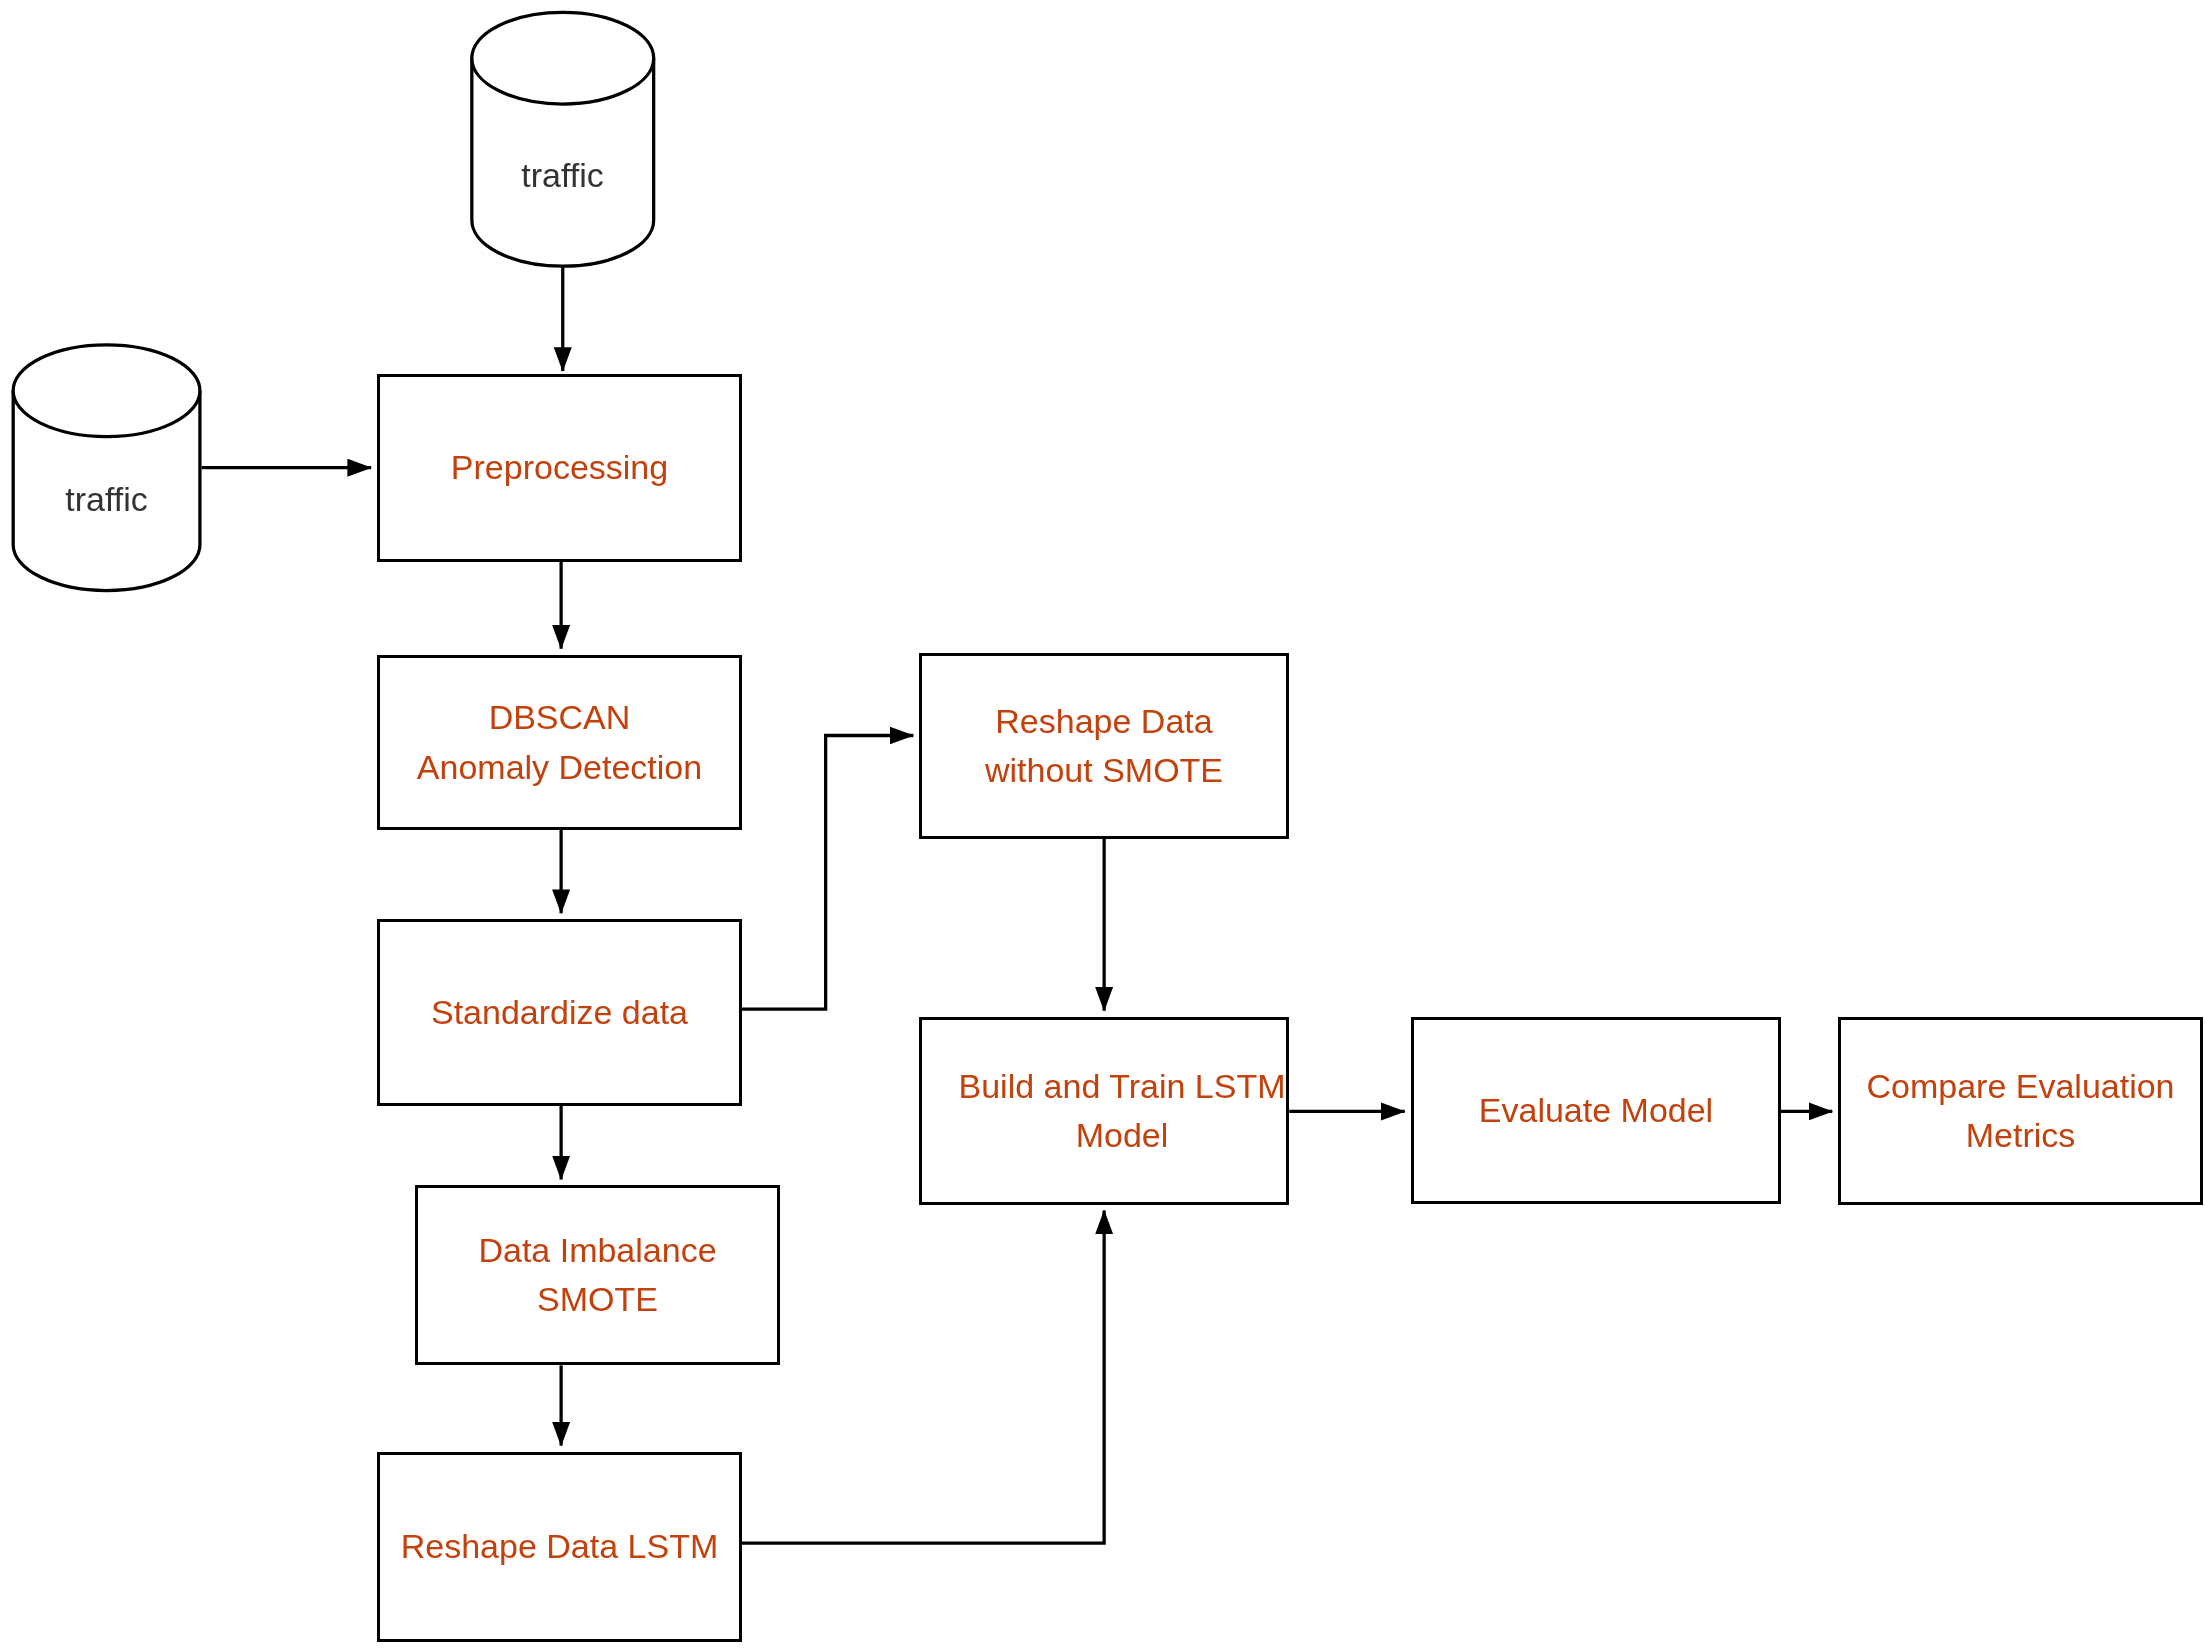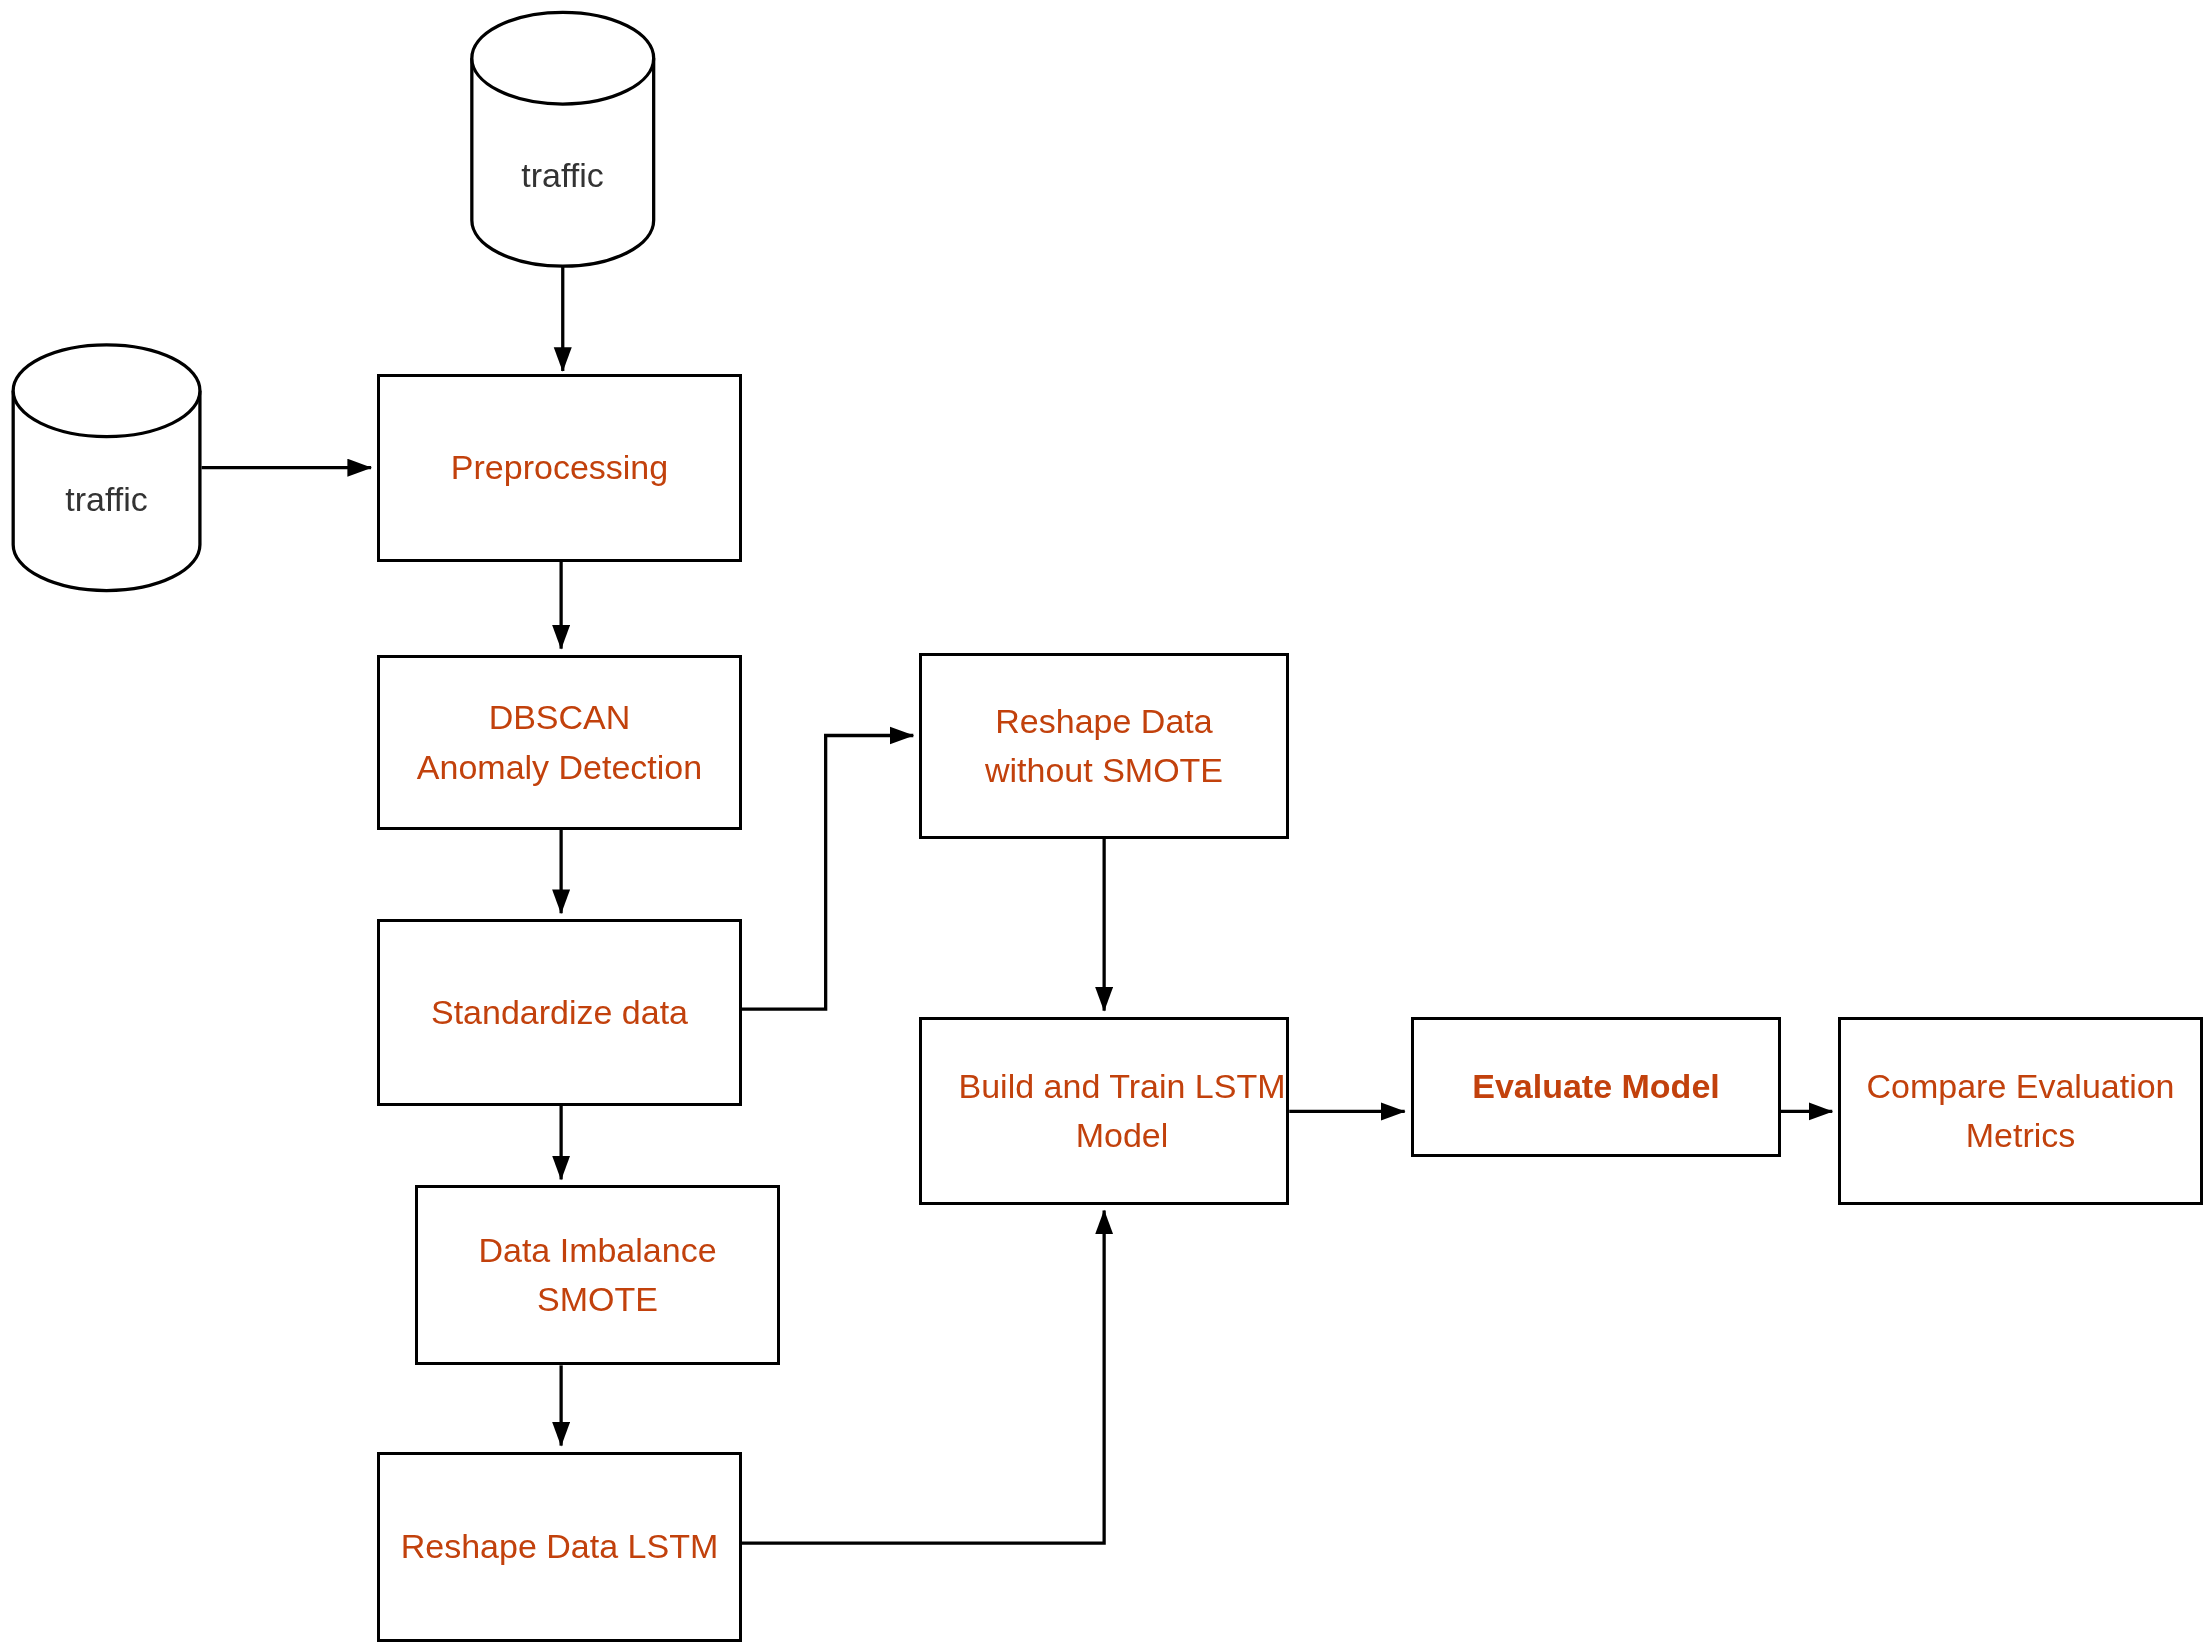--- a/index.html
+++ b/index.html
@@ -46,21 +46,21 @@
     line-height: 1.45;
   }
   
   .n-preprocessing { left: 377px; top: 374px;  width: 365px; height: 188px; }
   .n-dbscan        { left: 377px; top: 655px;  width: 365px; height: 175px; }
   .n-standardize   { left: 377px; top: 919px; width: 365px; height: 187px; align-items: center; }
   .n-smote         { left: 377px; top: 1185px; width: 365px; height: 180px; margin-left: 38px; }
   .n-reshape-lstm  { left: 377px; top: 1452px; width: 365px; height: 190px; justify-content: center; }
   .n-reshape-wo    { left: 919px; top: 653px;  width: 370px; height: 186px; }
   .n-build         { left: 919px; top: 1017px; width: 370px; height: 188px; padding-left: 36px; }
-  .n-evaluate      { left: 1411px; top: 1017px; width: 370px; height: 140px; font-weight: bold; }
+  .n-evaluate      { left: 1411px; top: 1017px; width: 370px; height: 187px; }
   .n-compare       { left: 1838px; top: 1017px; width: 365px; height: 188px; }
   .l-dataset { left: 470px; top: 147px; width: 185px; height: 57px; }
   .l-traffic { left: 11.5px;  top: 471px; width: 190px; height: 57px; }
 </style>
 </head>
 <body>
 
 <div class="canvas">
 
   <svg class="layer" viewBox="0 0 2692 2017">

